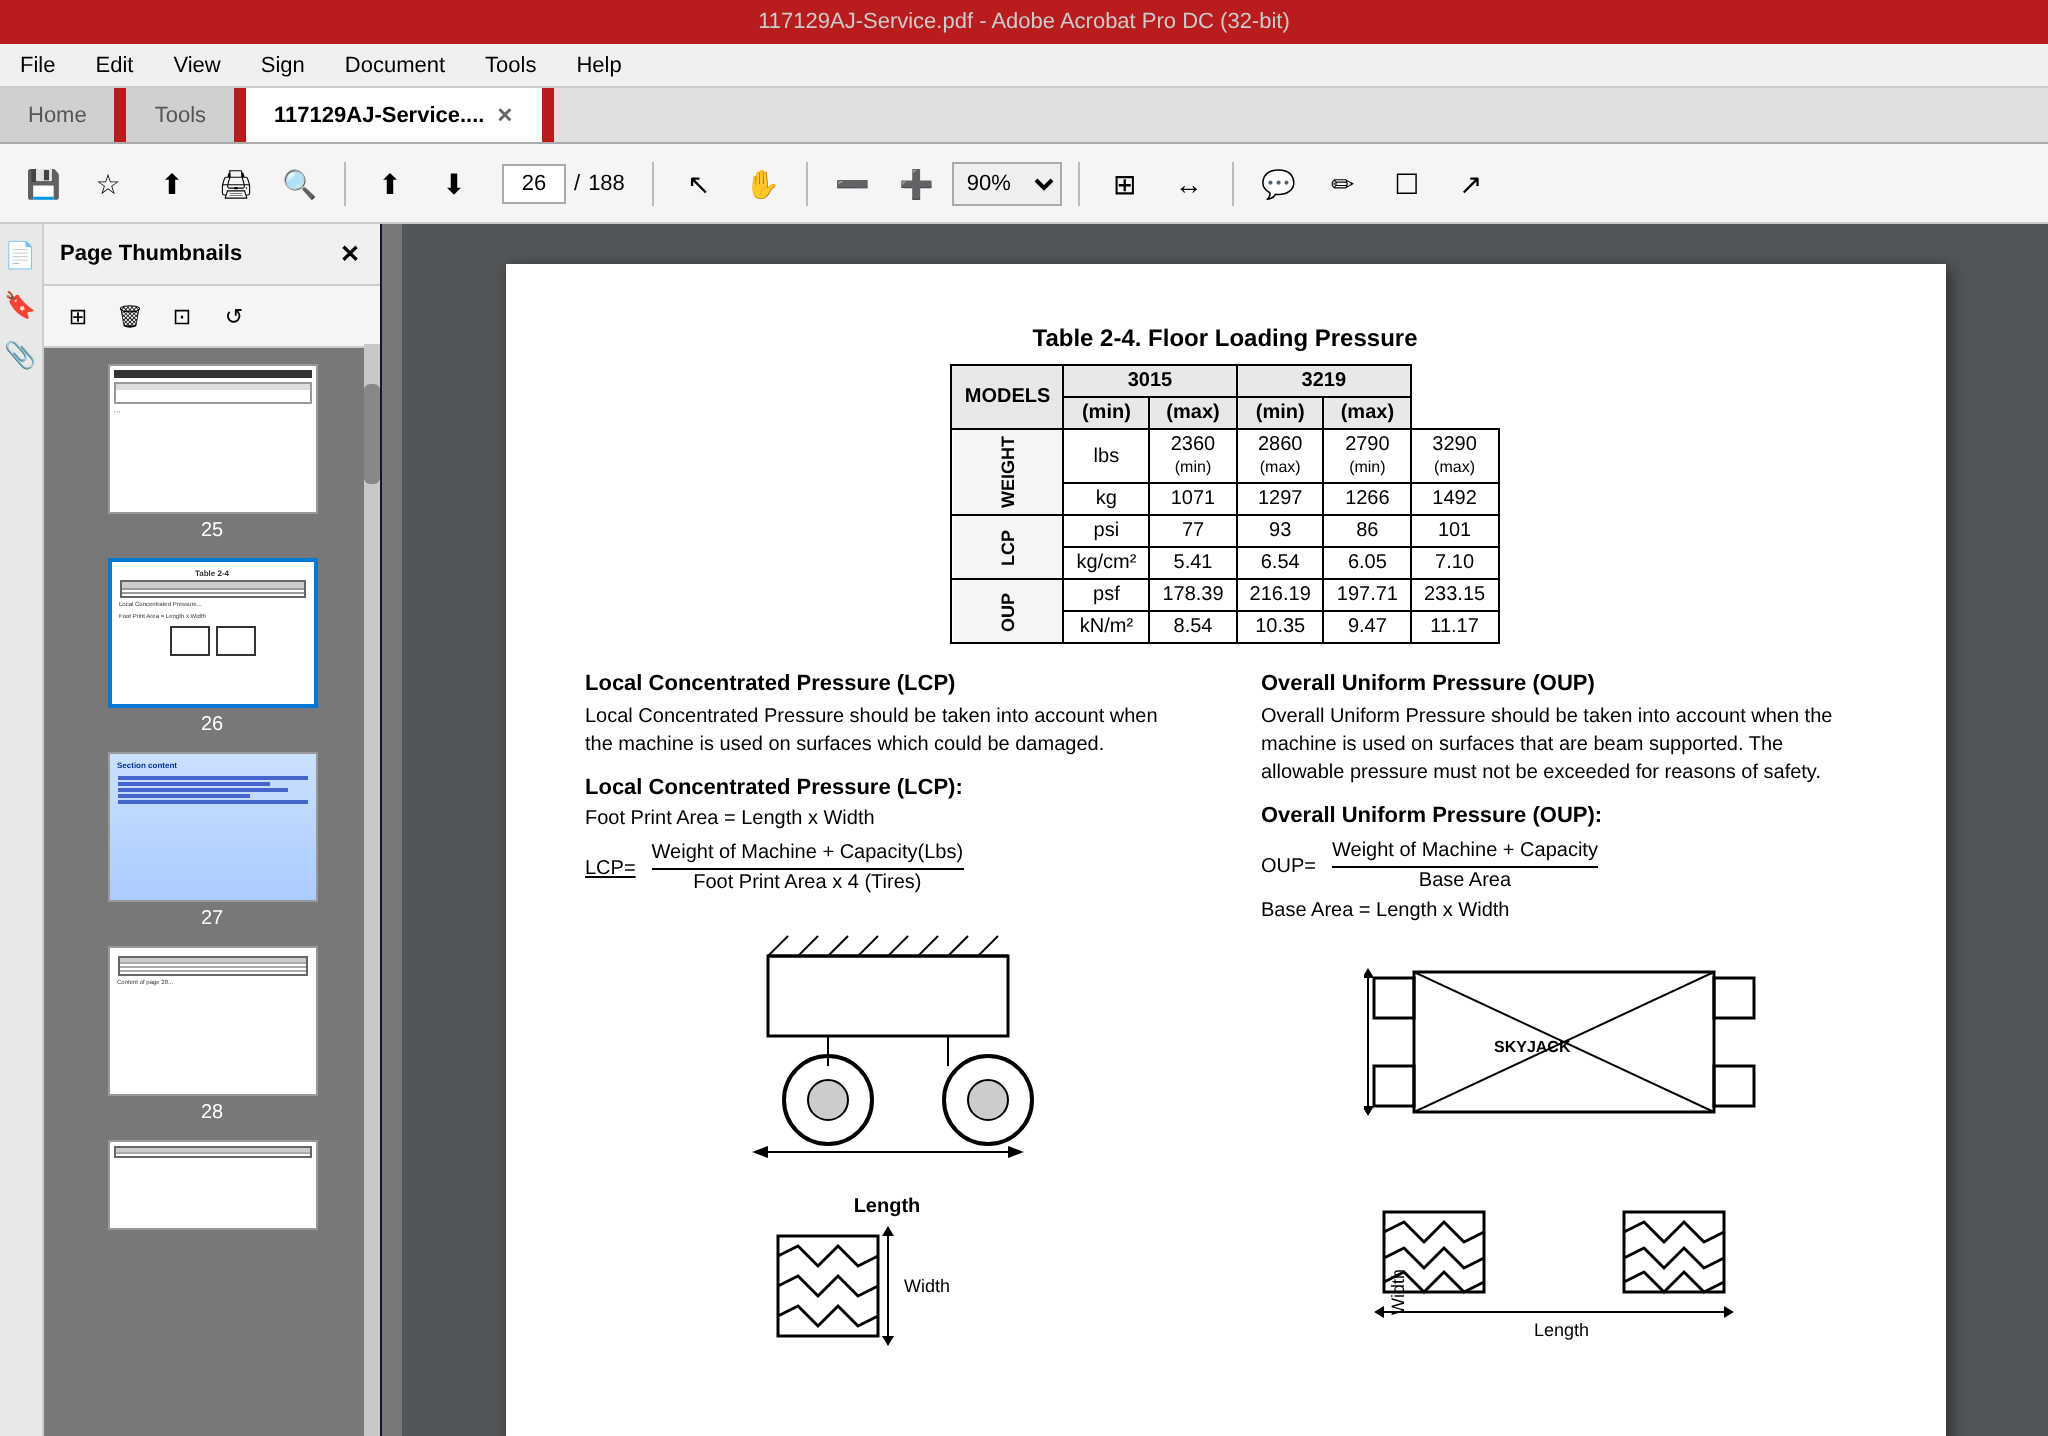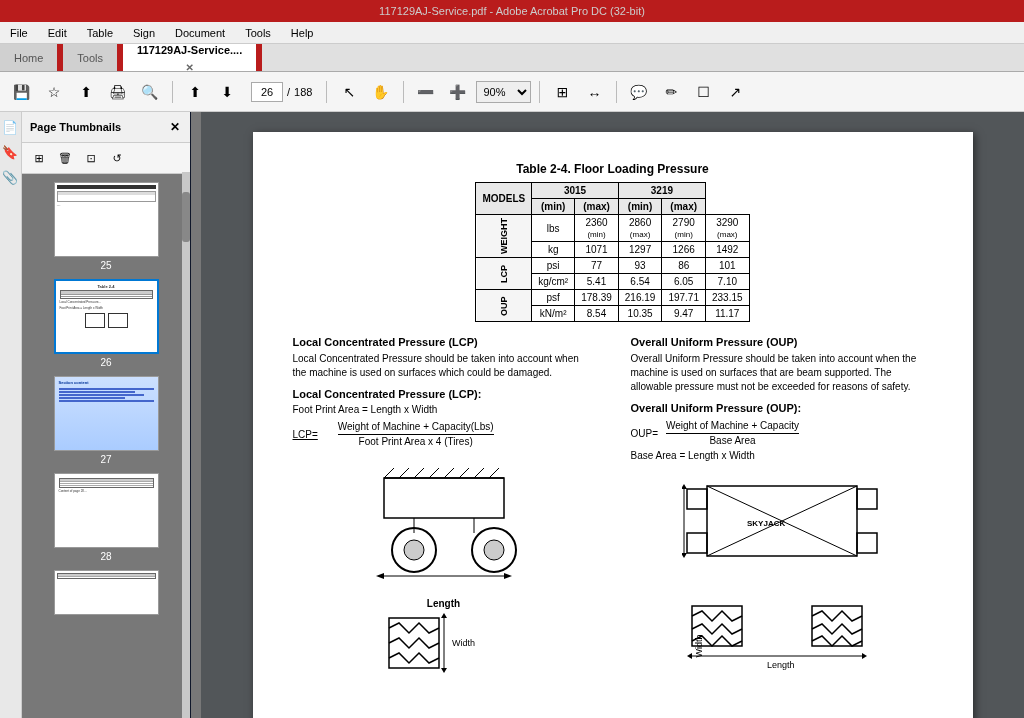--- a/index.html
+++ b/index.html
@@ -35,21 +35,21 @@
       background: #e0e0e0;
       height: 28px;
       display: flex;
       align-items: stretch;
       border-bottom: 1px solid #aaa;
     }
     .tab {
       display: flex; align-items: center; padding: 0 14px; cursor: pointer;
       font-size: 11px; border-right: 6px solid #b91c1c; gap: 6px;
     }
-    .tab.active { background: #fff; font-weight: bold; flex-direction: column; }
+    .tab.active { background: #fff; font-weight: bold; }
     .tab.inactive { background: #d0d0d0; color: #555; }
     .tab-close { font-size: 10px; color: #666; cursor: pointer; }
 
     
     #toolbar {
       background: #f5f5f5;
       height: 40px;
       display: flex;
       align-items: center;
       padding: 0 8px;
@@ -217,21 +217,21 @@
 </head>
 <body>
 
 <div id="title-bar">
   <span>117129AJ-Service.pdf - Adobe Acrobat Pro DC (32-bit)</span>
 </div>
 
 <div id="menu-bar">
   <span class="menu-item">File</span>
   <span class="menu-item">Edit</span>
-  <span class="menu-item">Table</span>
+  <span class="menu-item">View</span>
   <span class="menu-item">Sign</span>
   <span class="menu-item">Document</span>
   <span class="menu-item">Tools</span>
   <span class="menu-item">Help</span>
 </div>
 
 <div id="tab-bar">
   <div class="tab inactive">
     <span>Home</span>
   </div>
@@ -469,21 +469,21 @@
       <div class="doc-section">
 
         <div class="doc-col">
           <div class="doc-heading">Local Concentrated Pressure (LCP)</div>
           <div class="doc-para">Local Concentrated Pressure should be taken into account when the machine is used on surfaces which could be damaged.</div>
           <div class="doc-heading">Local Concentrated Pressure  (LCP):</div>
           <div class="formula-line">
             <span>Foot Print Area = Length x Width</span>
           </div>
           <div class="formula-line" style="margin-top:6px;">
-            <span style="margin-right:16px;text-decoration:underline;">LCP=</span>
+            <span style="margin-right:4px;text-decoration:underline;">LCP=</span>
             <div class="fraction">
               <span class="num">Weight of Machine + Capacity(Lbs)</span>
               <span class="den">Foot Print Area  x 4  (Tires)</span>
             </div>
           </div>
 
           <div style="display:flex; flex-direction:column; align-items:center; margin-top:10px;">
             <svg width="180" height="140" viewBox="0 0 180 140">
 
               <rect x="30" y="20" width="120" height="40" fill="none" stroke="#000" stroke-width="1.5"></rect>

